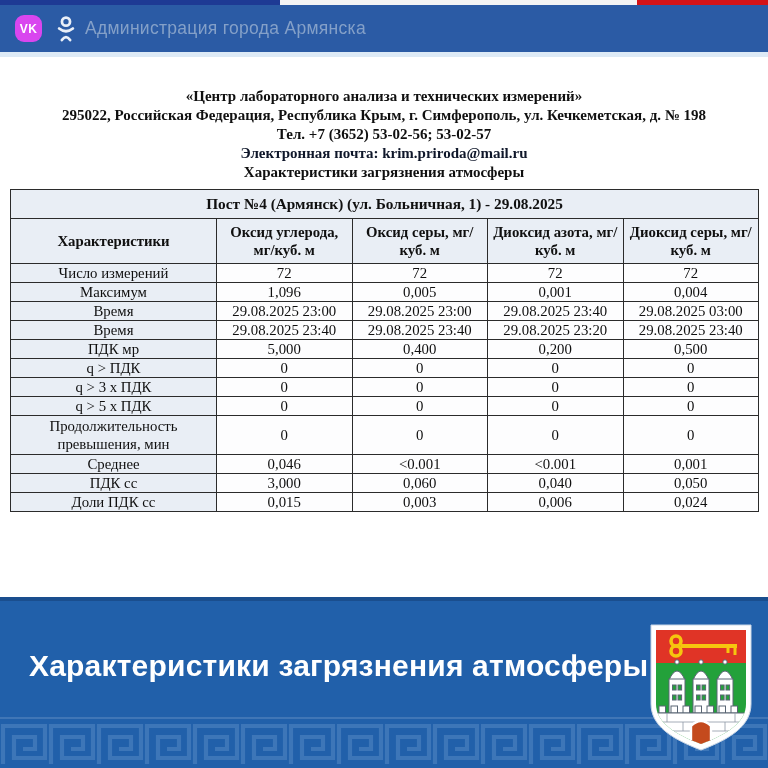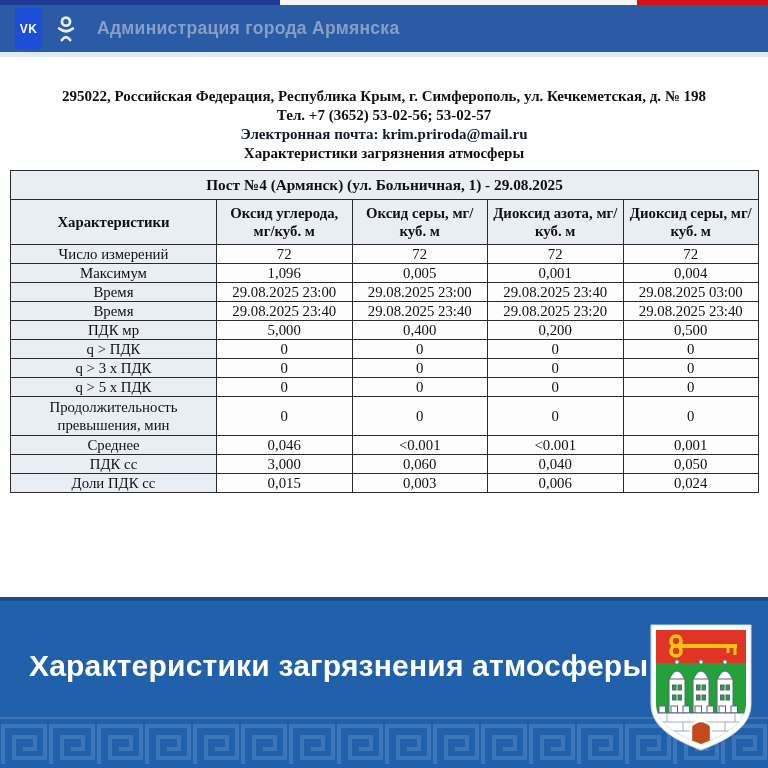--- a/index.html
+++ b/index.html
@@ -8,25 +8,25 @@
   .canvas{position:relative;width:768px;height:768px;background:#ffffff;}
 
   
   .flag-stripe{display:flex;height:5px;width:100%;}
   .flag-stripe .seg-blue{flex:0 0 36.5%;background:#1e3a94;}
   .flag-stripe .seg-white{flex:0 0 46.5%;background:#f4f4f4;}
   .flag-stripe .seg-red{flex:1 1 auto;background:#d41317;}
 
   
   .topbar{height:47px;background:#2b5ba5;display:flex;align-items:center;padding:0 15px;}
-  .vk-badge{width:27px;height:41px;border-radius:2px;background:#1d4ed8;color:#ffffff;
+  .vk-badge{width:27px;height:27px;border-radius:9px;background:#d946ef;color:#ffffff;
             display:flex;align-items:center;justify-content:center;
             font-size:12px;font-weight:bold;letter-spacing:.3px;cursor:pointer;}
   .ok-badge{margin-left:13px;cursor:pointer;display:flex;align-items:center;}
-  .topbar-title{color:#84a0c8;font-size:17.5px;margin-left:20px;letter-spacing:.3px;font-weight:bold;}
+  .topbar-title{color:#84a0c8;font-size:17.5px;margin-left:8px;letter-spacing:.3px;}
 
   .subtle-strip{height:5px;background:#ddeaf6;}
 
   
   .letterhead{padding-top:30px;text-align:center;color:#101010;
               font-family:"Liberation Serif","DejaVu Serif",serif;
               font-weight:bold;font-size:15px;line-height:19px;}
   .letterhead p{margin:0;}
   .letterhead .email-line{color:#0f172a;}
 
@@ -75,20 +75,21 @@
         <path d="M4.5 14.5 Q12 20.5 19.5 14.5" fill="none" stroke="#e9eff8" stroke-width="3" stroke-linecap="round"></path>
         <path d="M7.5 27 Q12 20.5 16.5 27" fill="none" stroke="#e9eff8" stroke-width="3" stroke-linecap="round"></path>
       </svg>
     </div>
     <span class="topbar-title">Администрация города Армянска</span>
   </header>
   <div class="subtle-strip"></div>
 
   <main>
     <div class="letterhead">
+      <p>«Центр лабораторного анализа и технических измерений»</p>
       <p>295022, Российская Федерация, Республика Крым, г. Симферополь, ул. Кечкеметская, д. № 198</p>
       <p>Тел. +7 (3652) 53-02-56; 53-02-57</p>
       <p class="email-line">Электронная почта: krim.priroda@mail.ru</p>
       <p>Характеристики загрязнения атмосферы</p>
     </div>
 
     <table class="data-table" id="ptable">
       <colgroup>
         <col style="width:206px">
           <col style="width:135.5px">

